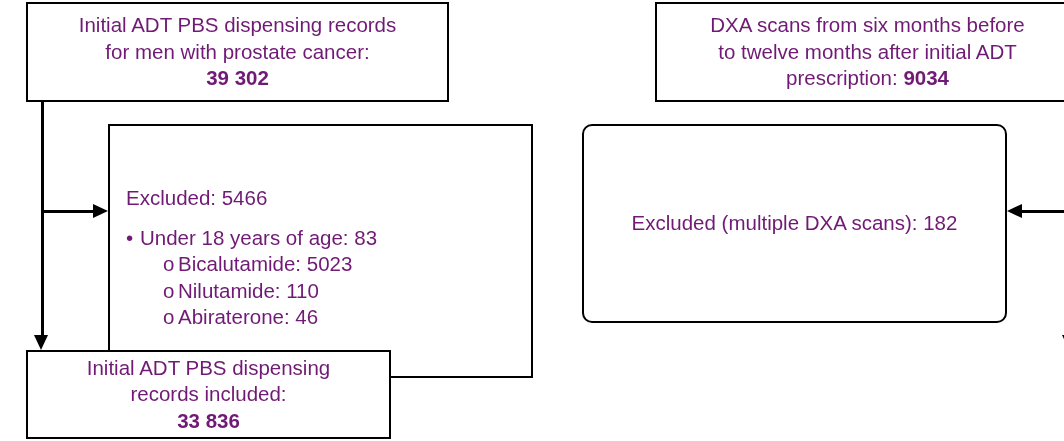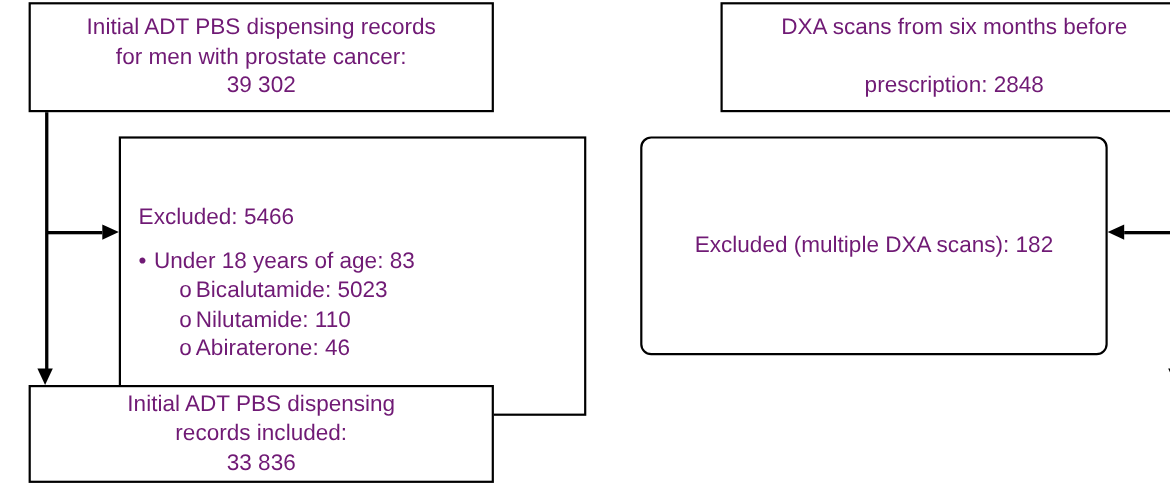--- a/index.html
+++ b/index.html
@@ -26,29 +26,29 @@
     align-items: center;
     justify-content: center;
   }
   .box-text {
     text-align: center;
     font-size: 20.5px;
     line-height: 1.30;
     padding: 0 8px;
   }
   .b {
-    font-weight: normal;
+    font-weight: bold;
   }
   
   #box-top-left    { left: 2px;   top: 2px;   width: 423px; height: 100px; }
   #box-top-right   { left: 631px; top: 2px;   width: 425px; height: 100px; }
   #box-excl-left   { left: 84px;  top: 124px; width: 425px; height: 254px;
                      justify-content: flex-start; }
   #box-excl-right  { left: 558px; top: 124px; width: 425px; height: 199px; border-radius: 10px; }
-  #box-bot-left    { left: 2px;   top: 350px; width: 423px; height: 89px; }
+  #box-bot-left    { left: 2px;   top: 350px; width: 365px; height: 89px; }
   #box-bot-right   { left: 637px; top: 350px; width: 425px; height: 89px; }
 
   
   .excl-body {
     text-align: left;
     font-size: 20.5px;
     line-height: 1.30;
     padding: 14px 0 0 16px;
     width: 100%;
   }
@@ -125,22 +125,22 @@
     <div class="box-text">
       <span>Initial ADT PBS dispensing records</span><br>
       <span>for men with prostate cancer:</span><br>
       <span class="b">39 302</span>
     </div>
   </div>
 
   <div class="box" id="box-top-right">
     <div class="box-text">
       <span>DXA scans from six months before</span><br>
-      <br>
-      <span>prescription: </span><span class="b">2848</span>
+      <span>to twelve months after initial ADT</span><br>
+      <span>prescription: </span><span class="b">9034</span>
     </div>
   </div>
 
   <div class="box" id="box-excl-left">
     <div class="excl-body">
       <div class="excl-head">Excluded: 5466</div>
 
       <div class="excl-bullet-row">
         <span class="bullet-dot">•</span><span>Under 18 years of age: 83</span>
       </div>

